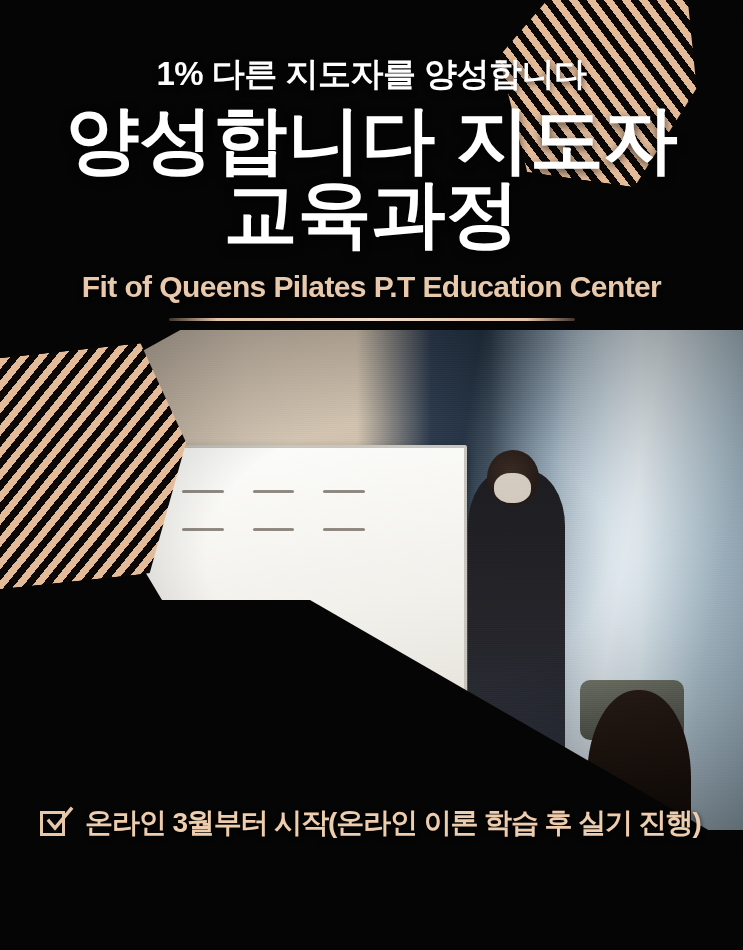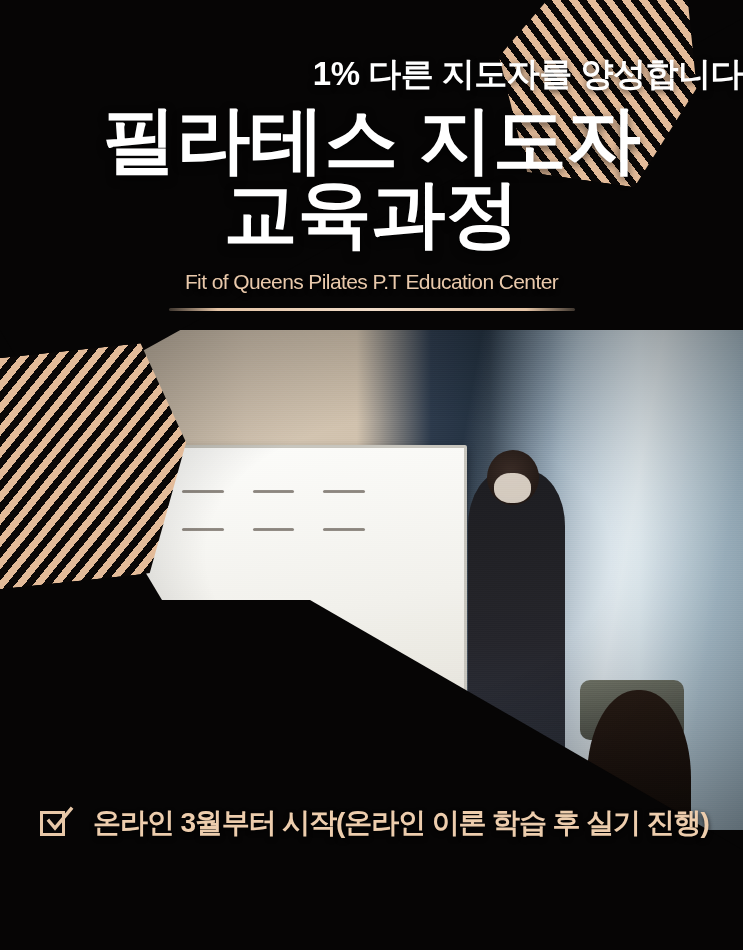--- a/index.html
+++ b/index.html
@@ -213,42 +213,41 @@
   }
   .tagline {
     margin: 0;
     padding-top: 56px;
     color: #ffffff;
     font-size: 33px;
     font-weight: bold;
     letter-spacing: -0.5px;
     line-height: 1.1;
     text-shadow: 0 2px 6px rgba(0,0,0,0.75);
-    text-align: right;
   }
   .title-main {
     margin: 0;
     padding-top: 12px;
     color: #ffffff;
     font-size: 74px;
     font-weight: bold;
     letter-spacing: 0px;
     line-height: 0.97;
     text-shadow: 0 3px 10px rgba(0,0,0,0.7);
   }
   .title-line2 {
     display: block;
     margin-top: 2px;
   }
   .subtitle {
     margin: 0;
     padding-top: 20px;
     color: #e9c9ab;
-    font-size: 21px;
-    font-weight: 400;
+    font-size: 30px;
+    font-weight: 700;
     letter-spacing: -0.6px;
     text-shadow: 0 2px 5px rgba(0,0,0,0.7);
   }
   .subtitle-rule {
     width: 406px;
     height: 3px;
     margin: 14px auto 0 auto;
     background: linear-gradient(90deg, rgba(231,201,171,0.25), #e4c4a6 12%, #f0dcc9 50%, #e4c4a6 88%, rgba(231,201,171,0.25));
     border-radius: 2px;
   }
@@ -260,21 +259,21 @@
     top: 806px;
     width: 680px;
     z-index: 12;
     list-style: none;
     margin: 0;
     padding: 0;
   }
   .bullet-item {
     display: flex;
     align-items: center;
-    gap: 28px;
+    gap: 20px;
     margin-bottom: 9px;
     height: 34px;
   }
   .checkbox-icon {
     position: relative;
     flex: 0 0 auto;
     width: 25px;
     height: 25px;
     border: 3px solid #e8c8a8;
     box-sizing: border-box;
@@ -335,21 +334,21 @@
   <div class="hex hex-right">
     <div class="hex-stripes"></div>
   </div>
   <div class="hex hex-left">
     <div class="hex-stripes"></div>
   </div>
 
   <div class="header">
     <p class="tagline">1% 다른 지도자를 양성합니다</p>
     <h1 class="title-main">
-      <span>필라테스 지도자</span>
+      <span>양성합니다 지도자</span>
       <span class="title-line2">교육과정</span>
     </h1>
     <p class="subtitle">Fit of Queens Pilates P.T Education Center</p>
     <div class="subtitle-rule"></div>
   </div>
 
   <ul class="bullets">
     <li class="bullet-item">
       <span class="checkbox-icon">
         <svg viewBox="0 0 30 30" fill="none" aria-hidden="true">

